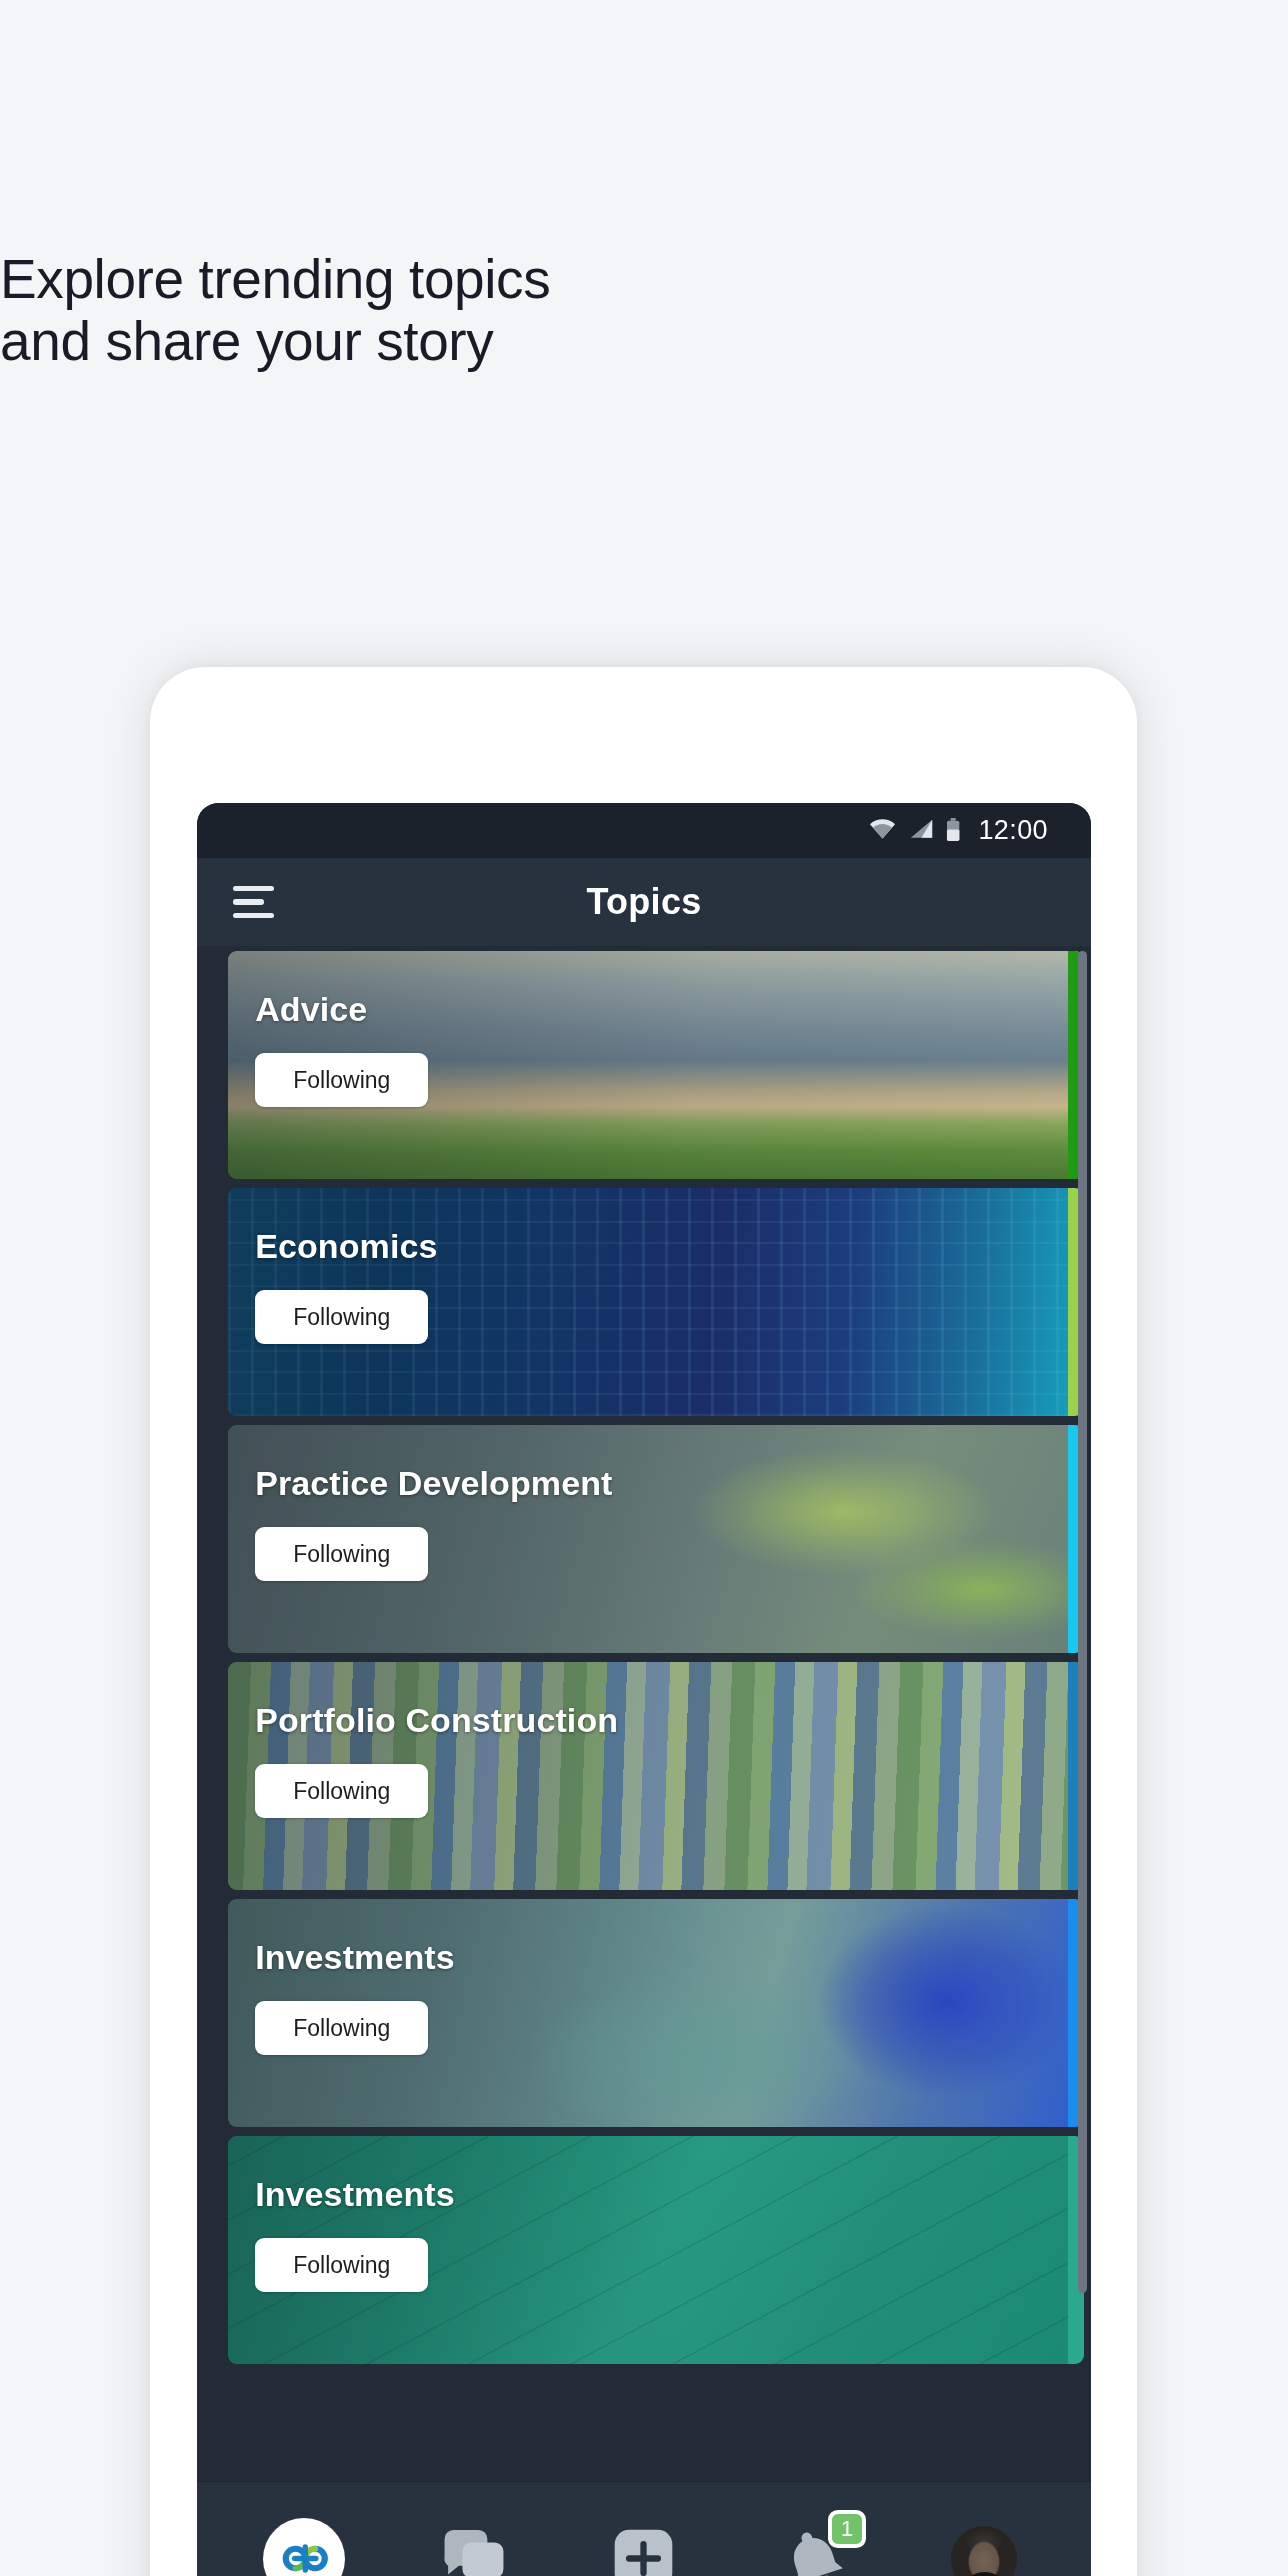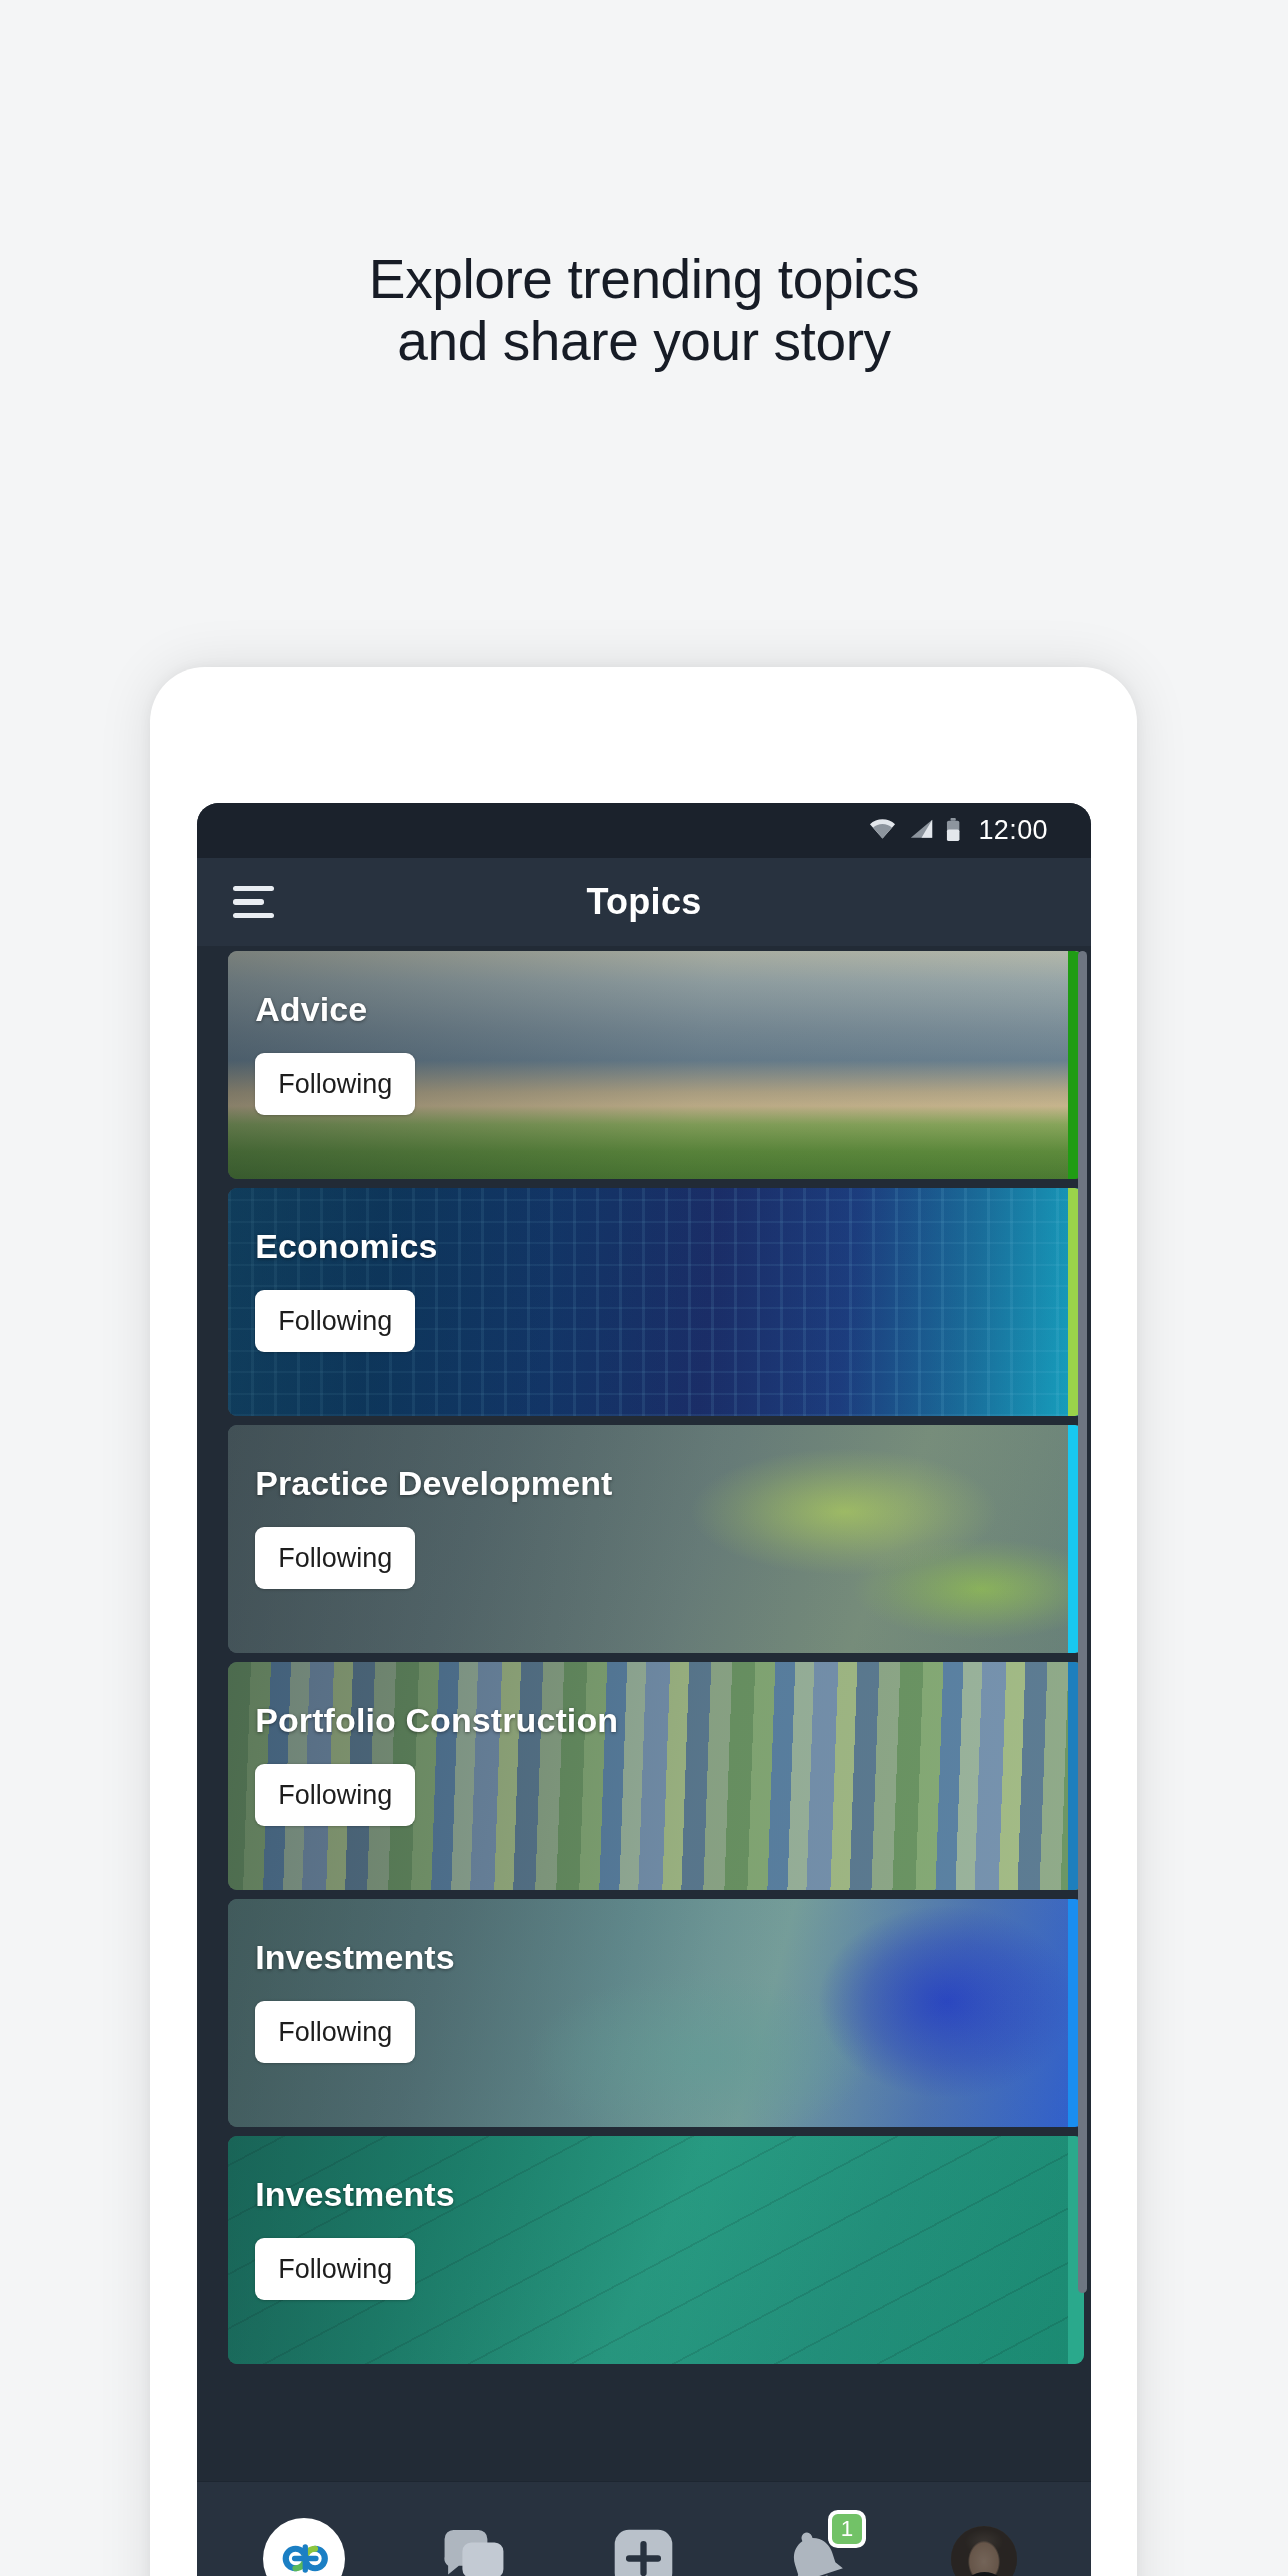--- a/index.html
+++ b/index.html
@@ -7,21 +7,20 @@
     width: 1288px; height: 2576px;
     background: #f4f5f6;
     font-family: "Liberation Sans", sans-serif;
     overflow: hidden;
   }
 
   
   .headline {
     position: absolute;
     top: 249px; left: 0; width: 1288px;
-    text-align: center;
     color: #171c26;
     font-size: 55px;
     line-height: 1.12;
     font-weight: 400;
     letter-spacing: -0.4px;
     white-space: pre-line;
   }
 
   
   .phone {
@@ -132,28 +131,28 @@
     color: #ffffff;
     font-size: 34px;
     font-weight: bold;
     text-shadow: 0 0.9px 3.6px rgba(0,0,0,0.45);
     letter-spacing: 0.1px;
   }
   .follow-btn {
     position: absolute;
     left: 27px; top: 102px;
     min-width: 154px;
-    height: 62px;
+    height: 54px;
     background: #ffffff;
     border-radius: 9px;
     border: none;
     color: #1d1d1d;
-    font-size: 27px;
+    font-size: 23px;
     font-family: "Liberation Sans", sans-serif;
-    padding: 0 23px;
+    padding: 0 38px;
     cursor: pointer;
     box-shadow: 0 0.9px 2.7px rgba(0,0,0,0.22);
   }
 
   
   .scrollbar-track {
     position: absolute;
     right: 3.6px; top: 5.4px;
     width: 9.8px; height: 1458px;
   }

